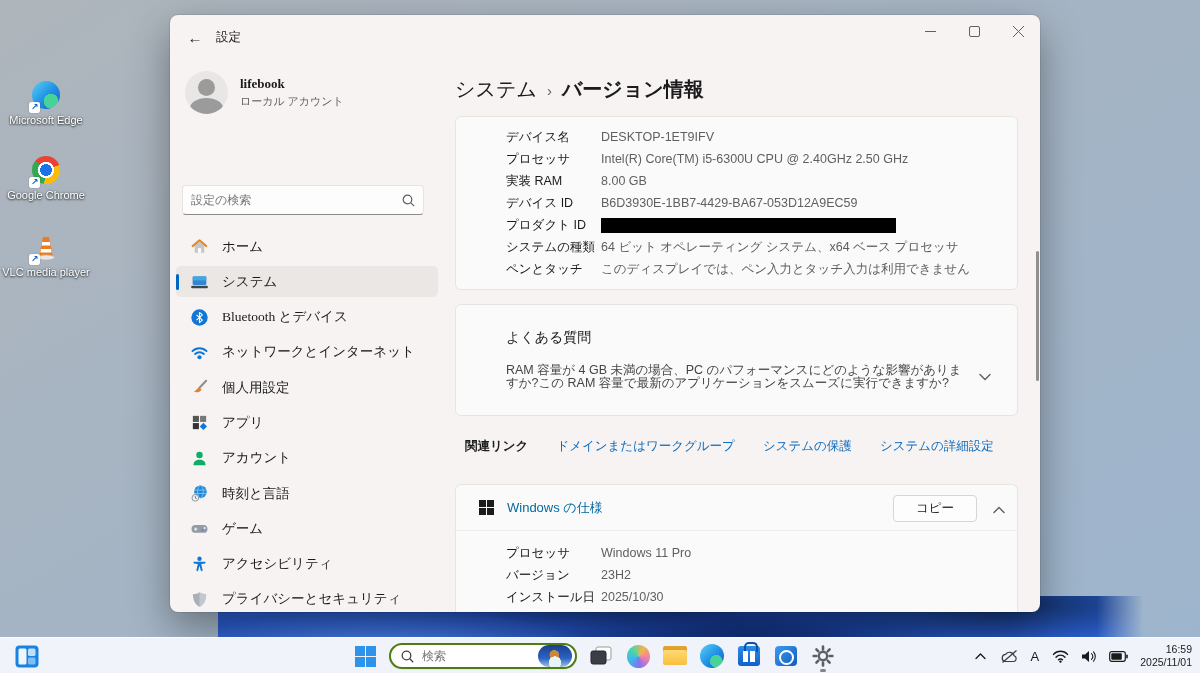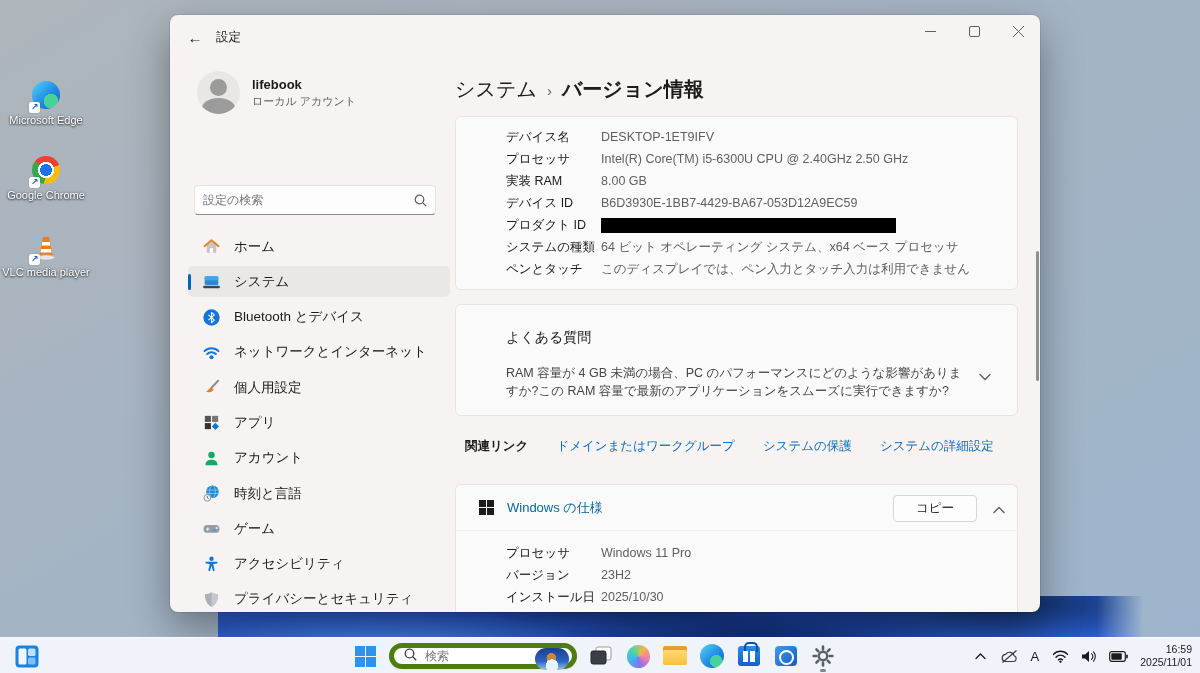--- a/index.html
+++ b/index.html
@@ -40,21 +40,21 @@
     background:#f6f3f2; border-radius:8px; box-shadow:0 16px 42px rgba(0,0,0,.38),0 0 0 1px rgba(0,0,0,.08);
     overflow:hidden; }
   .titlebar { position:absolute; left:0; top:0; right:0; height:44px; }
   .back-btn { position:absolute; left:10px; top:7px; width:30px; height:30px; border-radius:5px;
     display:flex; align-items:center; justify-content:center; font-size:15px; color:#1b1b1b; }
   .win-title { position:absolute; left:46px; top:14px; font-size:12.5px; color:#1b1b1b; }
   .caption-btns { position:absolute; right:0; top:0; display:flex; }
   .cap-btn { width:44px; height:32px; display:flex; align-items:center; justify-content:center; color:#5f5f5f; }
 
   
-  .sidebar { position:absolute; left:12px; top:44px; width:282px; bottom:0; }
+  .sidebar { position:absolute; left:0; top:44px; width:282px; bottom:0;font-family:Liberation Serif, serif; }
   .account { position:absolute; left:15px; top:12px; display:flex; align-items:center; gap:12px; }
   .avatar { width:43px; height:43px; border-radius:50%; background:#e9e7e5; position:relative; overflow:hidden; }
   .avatar .head { position:absolute; left:13px; top:8px; width:17px; height:17px; border-radius:50%; background:#9b9b9b; }
   .avatar .body { position:absolute; left:5px; top:27px; width:33px; height:20px; border-radius:50% 50% 0 0; background:#9b9b9b; }
   .acc-name { font-size:13px; font-weight:bold; color:#1b1b1b; }
   .acc-type { font-size:11px; color:#5f5f5f; margin-top:2px; }
   .searchbox { position:absolute; left:12px; top:126px; width:242px; height:30px; background:#fdfdfd;
     border:1px solid #e6e3e1; border-bottom:1px solid #8a8a8a; border-radius:4px;
     display:flex; align-items:center; padding:0 8px; }
   .searchbox input { flex:1; border:none; outline:none; background:transparent; font-size:12px; color:#1b1b1b;
@@ -75,21 +75,21 @@
   .crumb-sep { font-size:15px; color:#5f5f5f; padding-top:2px; }
   .crumb-cur { font-size:20px; font-weight:bold; color:#1b1b1b;text-align:right; }
   .card { background:#fbfafa; border:1px solid #e7e4e2; border-radius:6px; }
   .spec-card { margin-top:13px; padding:9px 0 9px 50px; }
   .spec-row { display:flex; height:22px; align-items:center; }
   .spec-lbl { width:95px; flex:0 0 95px; font-size:12.5px; color:#1b1b1b; }
   .spec-val { font-size:12.5px; color:#5f5f5f; white-space:nowrap; }
   .redact { width:295px; height:15px; background:#000; }
   .faq-card { margin-top:14px; height:112px; position:relative; padding:24px 40px 0 50px; }
   .faq-title { font-size:14px; color:#1b1b1b; }
-  .faq-q { margin-top:17px; font-size:12.5px; line-height:18px; color:#454545; max-width:462px; }
+  .faq-q { margin-top:17px; font-size:12.5px; line-height:13px; color:#454545; max-width:462px; }
   .faq-chev { position:absolute; right:26px; top:62px; color:#5f5f5f; }
   .related { margin-top:7px; height:46px; display:flex; align-items:center; gap:28px; padding-left:10px; }
   .rel-lbl { font-size:12.5px; font-weight:bold; color:#1b1b1b; }
   .rel-link { font-size:12.5px; color:#0f6cbd; cursor:pointer; }
   .spec2-head { margin-top:15px; height:46px; border-radius:6px 6px 0 0; border-bottom:none;
     display:flex; align-items:center; position:relative; padding-left:23px; }
   .spec2-head .winlogo { width:15px; height:15px; margin-right:13px; }
   .spec2-title { font-size:13px; color:#0369a1; }
   .copy-btn { position:absolute; right:40px; top:10px; width:84px; height:27px; background:#fdfdfd;
     border:1px solid #d8d5d3; border-radius:4px; font-size:12.5px; color:#1b1b1b;
@@ -102,22 +102,22 @@
   
   .taskbar { position:absolute; left:0; right:0; bottom:0; height:36px; z-index:5;
     background:#f0f3f9; border-top:1px solid rgba(255,255,255,.7); }
   .tb-widgets { position:absolute; left:14px; top:6px; width:26px; height:25px; border-radius:4px;
     display:flex; align-items:center; justify-content:center; }
   .tb-center { position:absolute; left:352px; top:0; height:36px; display:flex; align-items:center; gap:11px; }
   .tb-btn { width:26px; height:26px; border-radius:4px; display:flex; align-items:center; justify-content:center;
     position:relative; }
   .run-dot { position:absolute; bottom:-3px; left:50%; transform:translateX(-50%);
     width:6px; height:3px; border-radius:2px; background:#7e868f; }
-  .tb-search { width:188px; height:26px; background:#fff; border:5px solid #4d7c0f; border-radius:13px;
-    display:flex; padding:0 3px 0 10px; gap:8px; box-shadow:0 1px 2px rgba(0,0,0,.06); }
+  .tb-search { width:188px; height:26px; background:#fff; border:2px solid #4d7c0f; border-radius:13px;
+    display:flex; align-items:center; padding:0 3px 0 10px; gap:8px; box-shadow:0 1px 2px rgba(0,0,0,.06); }
   .tb-search input { flex:1; border:none; outline:none; background:transparent; font-size:12px; color:#1b1b1b;
     font-family:inherit; width:90px; }
   .bing-blob { width:34px; height:22px; border-radius:11px; margin-left:auto;
     background:radial-gradient(circle at 50% 80%, #e8f2f8 0 25%, rgba(0,0,0,0) 26%),
       radial-gradient(circle at 48% 45%, #c8893a 0 22%, rgba(0,0,0,0) 23%),
       linear-gradient(180deg,#1c3f90 0%,#2c63c2 60%,#9fc3e2 100%); }
   .tray { position:absolute; right:8px; top:0; height:36px; display:flex; align-items:center; gap:9px; }
   .tray-ico { width:20px; height:20px; display:flex; align-items:center; justify-content:center; color:#1b1b1b; }
   .ime { font-size:13px; color:#1b1b1b; padding:0 2px; }
   .clock { text-align:right; font-size:10.5px; line-height:13px; color:#1b1b1b; padding-left:3px; }

